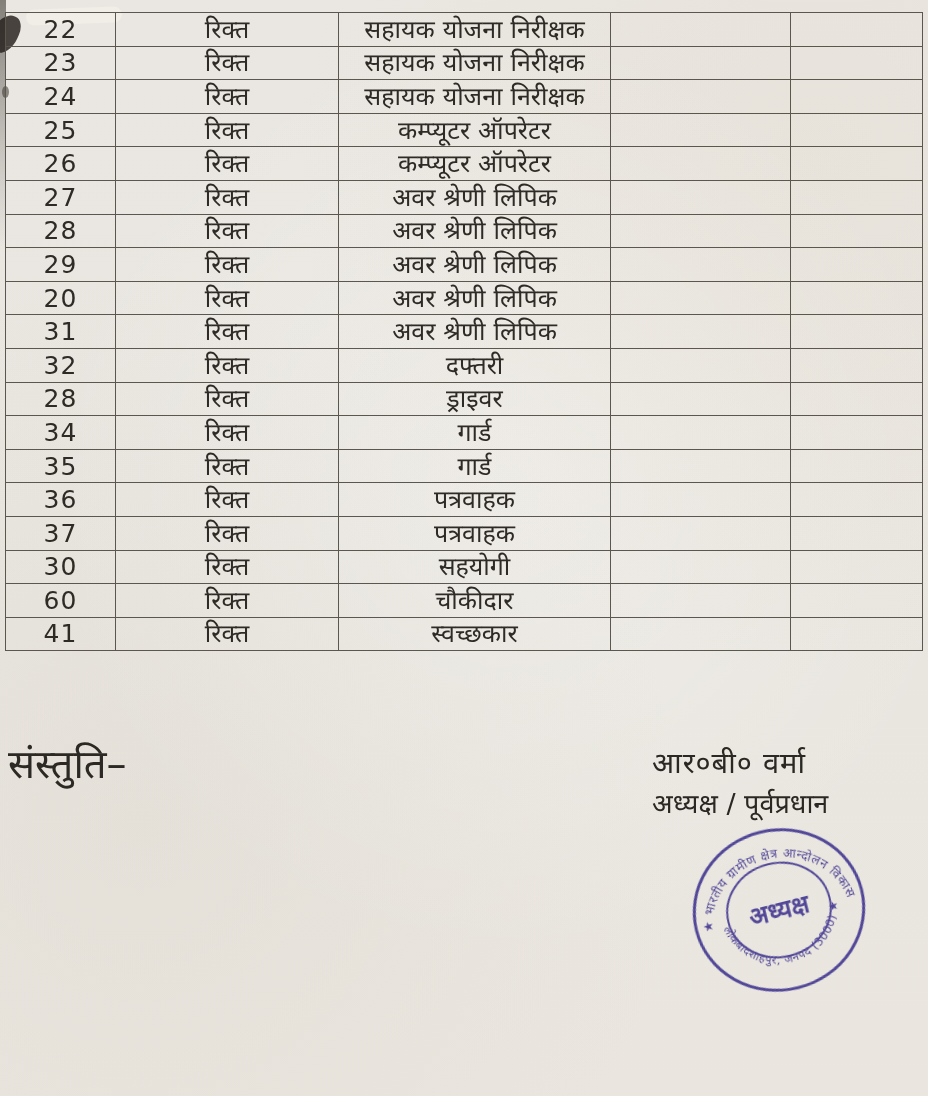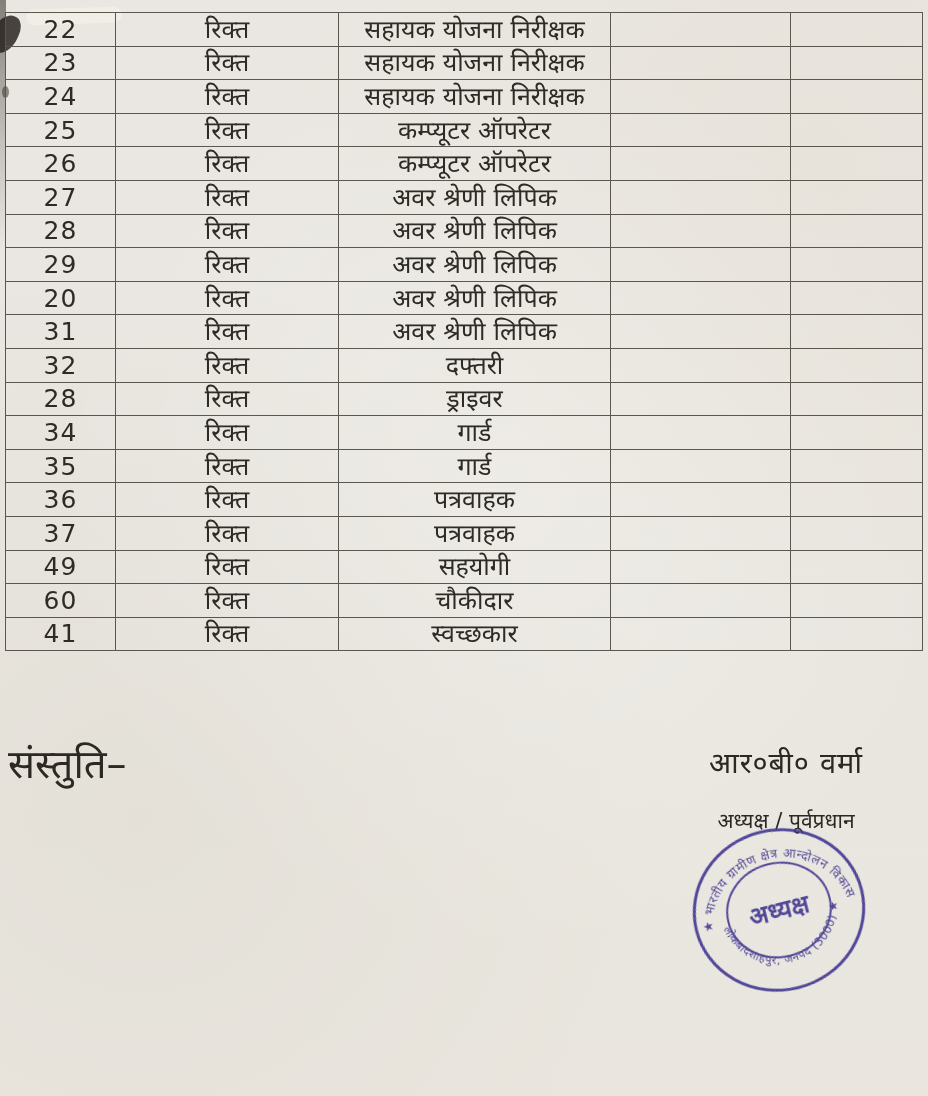--- a/index.html
+++ b/index.html
@@ -40,24 +40,24 @@
   td.c-serial{font-size:24px;color:#26231f;letter-spacing:1px;}
   td.c-status{font-size:25px;}
   td.c-desig{font-size:25px;}
 
   .recommendation{
     position:absolute;left:8px;top:735px;
     font-size:40px;color:#2c2925;
   }
   .signatory{
     position:absolute;left:652px;top:742px;width:268px;
-    text-align:center;color:#2b2823;
+    text-align:left;color:#2b2823;
   }
   .signatory .name{font-size:29px;letter-spacing:1px;}
-  .signatory .title{font-size:21px;margin-top:25px;}
+  .signatory .title{font-size:27px;margin-top:3px;}
 
   .stamp{
     position:absolute;left:688px;top:824px;width:182px;height:172px;
     transform:rotate(-14deg);
     opacity:.92;filter:blur(.3px);
   }
   .stamp text{fill:#453a92;font-family:"DejaVu Sans","Liberation Sans",sans-serif;}
 </style>
 </head>
 <body>
@@ -183,21 +183,21 @@
         <td class="c-blank"></td>
       </tr>
       <tr>
         <td class="c-serial">37</td>
         <td class="c-status">रिक्त</td>
         <td class="c-desig">पत्रवाहक</td>
         <td class="c-blank"></td>
         <td class="c-blank"></td>
       </tr>
       <tr>
-        <td class="c-serial">49</td>
+        <td class="c-serial">30</td>
         <td class="c-status">रिक्त</td>
         <td class="c-desig">सहयोगी</td>
         <td class="c-blank"></td>
         <td class="c-blank"></td>
       </tr>
       <tr>
         <td class="c-serial">60</td>
         <td class="c-status">रिक्त</td>
         <td class="c-desig">चौकीदार</td>
         <td class="c-blank"></td>

